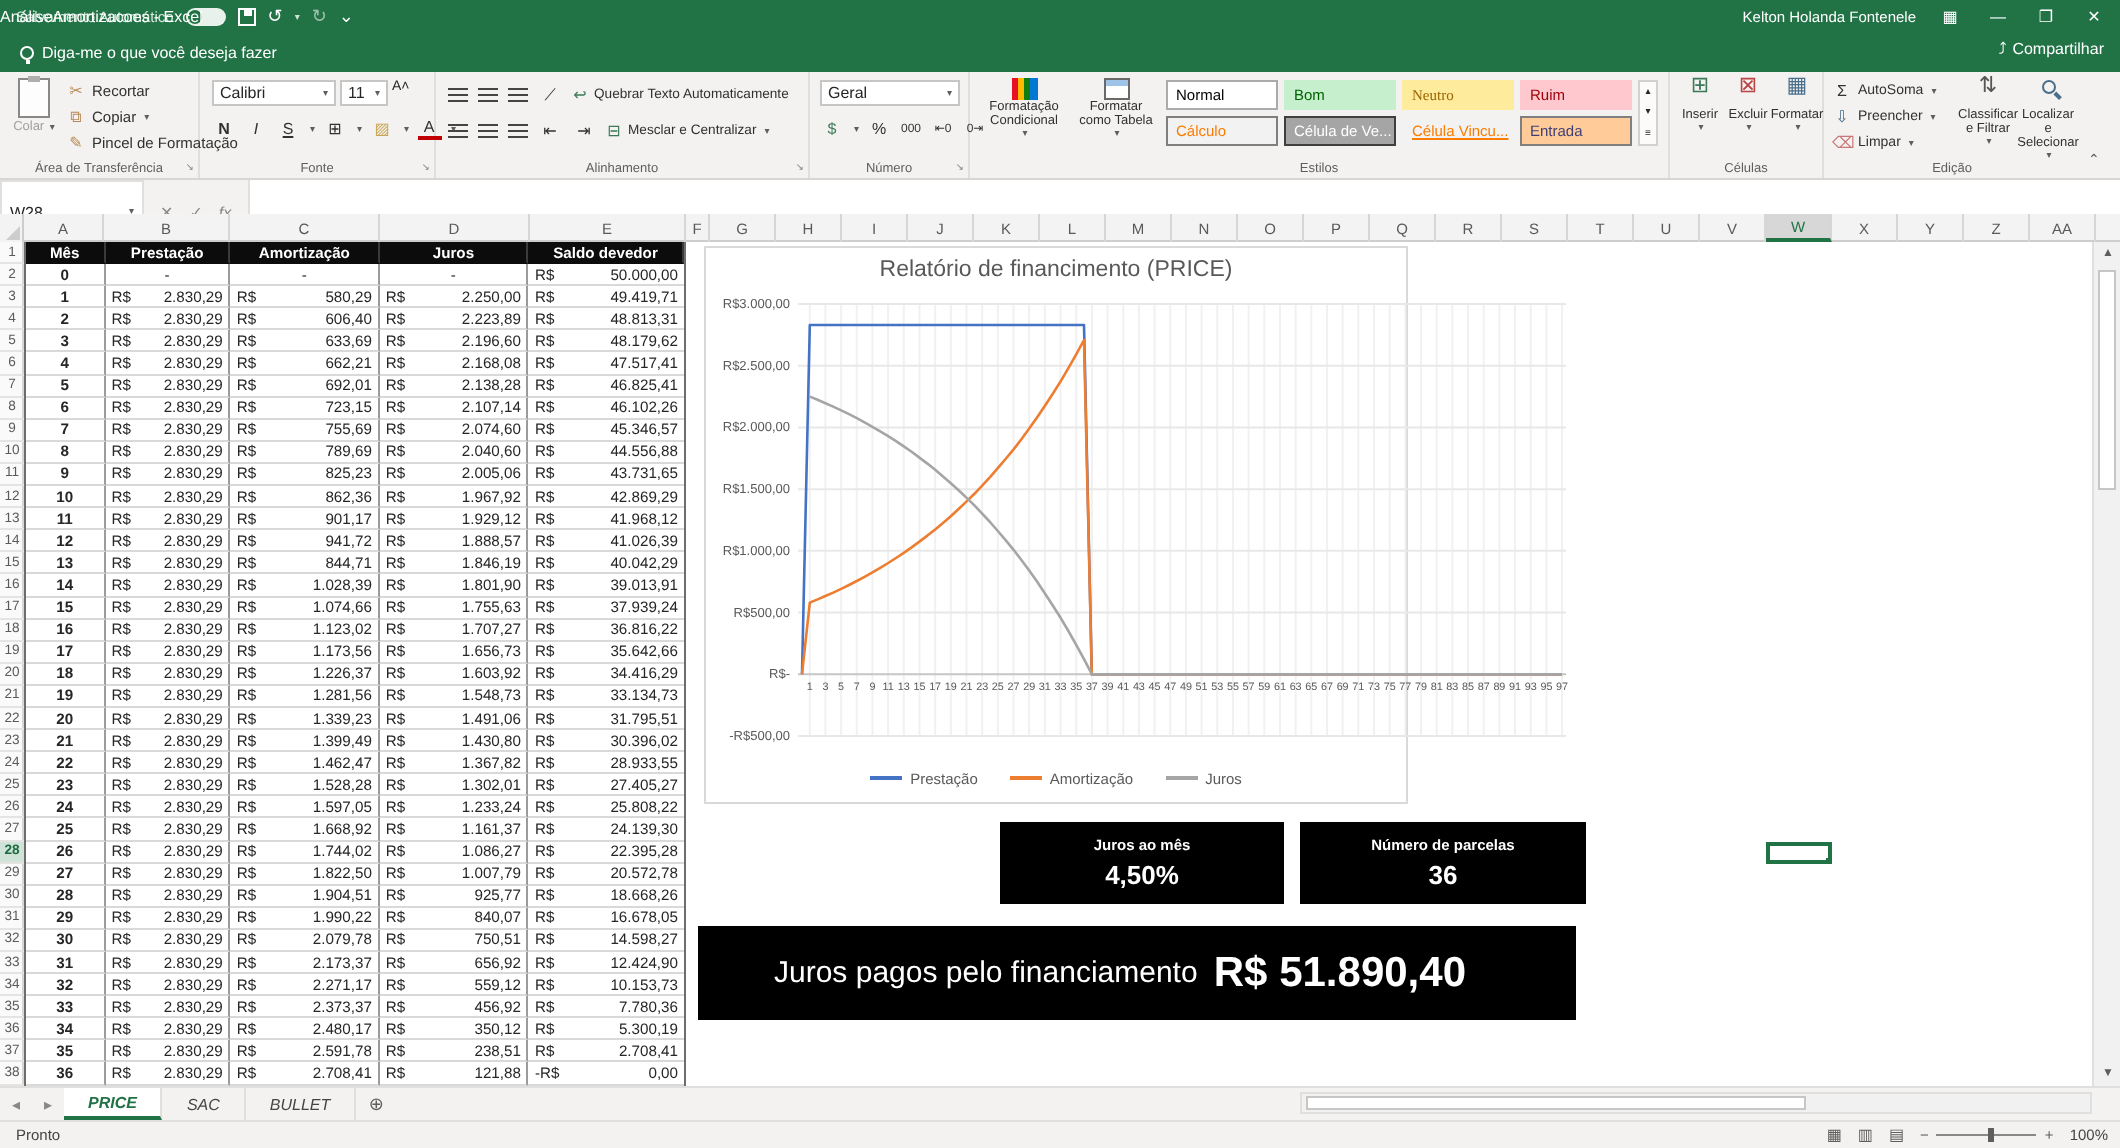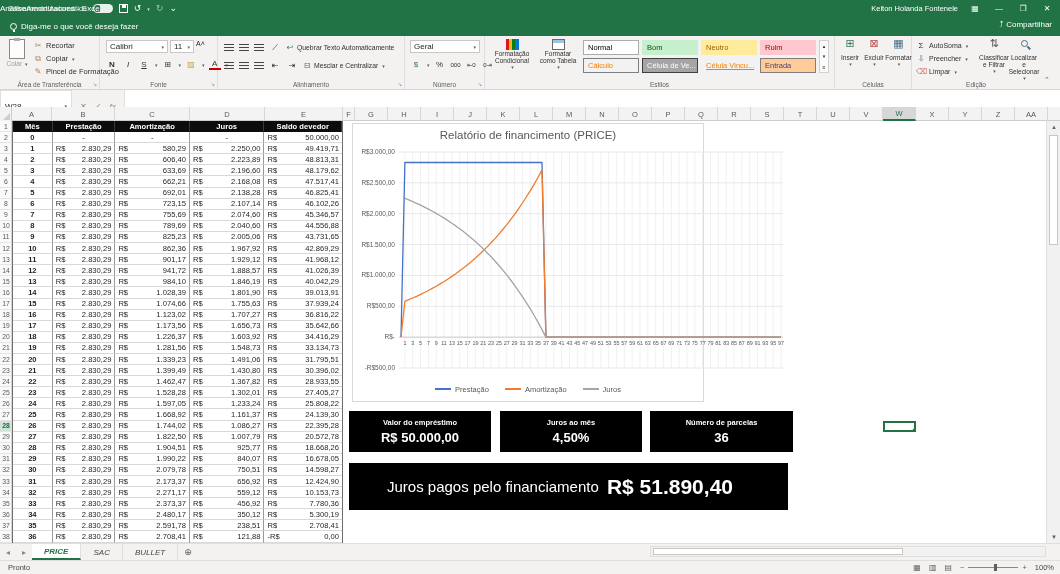--- a/index.html
+++ b/index.html
@@ -262,21 +262,21 @@
           <span class="dd">▾</span>
       </div>
       <div class="bigbtn" style="left:51px;top:3px;width:44px;">
         <span class="tbl-icon"></span>
         <span>Formatar como Tabela</span>
           <span class="dd">▾</span>
       </div>
       <div id="style-gallery" class="abs" style="left:98px;top:4px;width:232px;display:grid;grid-template-columns:repeat(4,56px);grid-auto-rows:15px;gap:3px;">
           <div class="stylecell" style="background: rgb(255, 255, 255); color: rgb(0, 0, 0); border-color: rgb(171, 171, 171);">Normal</div>
           <div class="stylecell" style="background: rgb(198, 239, 206); color: rgb(0, 97, 0); border-color: rgb(198, 239, 206);">Bom</div>
-          <div class="stylecell" style="background: rgb(255, 235, 156); color: rgb(156, 101, 0); border-color: rgb(255, 235, 156);">Neutro</div>
+          <div class="stylecell" style="background: rgb(255, 235, 156); color: rgb(156, 101, 0); border-color: rgb(255, 235, 156); font-family: Liberation Serif, serif;">Neutro</div>
           <div class="stylecell" style="background: rgb(255, 199, 206); color: rgb(156, 0, 6); border-color: rgb(255, 199, 206);">Ruim</div>
           <div class="stylecell" style="background: rgb(242, 242, 242); color: rgb(250, 125, 0); border-color: rgb(127, 127, 127);">Cálculo</div>
           <div class="stylecell" style="background: rgb(165, 165, 165); color: rgb(255, 255, 255); border-color: rgb(63, 63, 63);">Célula de Ve...</div>
           <div class="stylecell" style="background: rgb(242, 242, 242); color: rgb(250, 125, 0); border-color: rgb(242, 242, 242); text-decoration: underline;">Célula Vincu...</div>
           <div class="stylecell" style="background: rgb(255, 204, 153); color: rgb(63, 63, 118); border-color: rgb(127, 127, 127);">Entrada</div>
         </div>
       <div class="abs" style="left:334px;top:4px;width:10px;display:flex;flex-direction:column;gap:1px;align-items:center;border:1px solid #d2d0ce;background:#fbfbfb;height:33px;justify-content:space-around;">
         <span style="font-size:5px;">▴</span>
         <span style="font-size:5px;">▾</span>
         <span style="font-size:5px;">≡</span>
@@ -675,21 +675,21 @@
           </div>
         </div>
         <div class="trow">
           <div class="tcell mes" style="width: 40px; height: 11.1053px;">13</div>
           <div class="tcell cur" style="width: 63px; height: 11.1053px;">
             <span class="pfx">R$</span>
             <span class="val">2.830,29</span>
           </div>
           <div class="tcell cur" style="width: 75px; height: 11.1053px;">
             <span class="pfx">R$</span>
-            <span class="val">984,10</span>
+            <span class="val">844,71</span>
           </div>
           <div class="tcell cur" style="width: 75px; height: 11.1053px;">
             <span class="pfx">R$</span>
             <span class="val">1.846,19</span>
           </div>
           <div class="tcell cur" style="width: 78px; height: 11.1053px;">
             <span class="pfx">R$</span>
             <span class="val">40.042,29</span>
           </div>
         </div>
@@ -1262,24 +1262,20 @@
             <span class="leg-line" style="background: rgb(237, 125, 49);"></span>
             <span>Amortização</span>
           </span>
           <span class="leg-item">
             <span class="leg-line" style="background: rgb(165, 165, 165);"></span>
             <span>Juros</span>
           </span>
         </div>
     </div>
 
-    <div class="kpi" style="left:349px;width:142px;">
-      <span class="kpi-label">Valor do empréstimo</span>
-      <span class="kpi-value">R$ 50.000,00</span>
-    </div>
     <div class="kpi" style="left:500px;width:142px;">
       <span class="kpi-label">Juros ao mês</span>
       <span class="kpi-value">4,50%</span>
     </div>
     <div class="kpi" style="left:650px;width:143px;">
       <span class="kpi-label">Número de parcelas</span>
       <span class="kpi-value">36</span>
     </div>
     <div id="bigkpi">
       <span class="bk-label">Juros pagos pelo financiamento</span>

